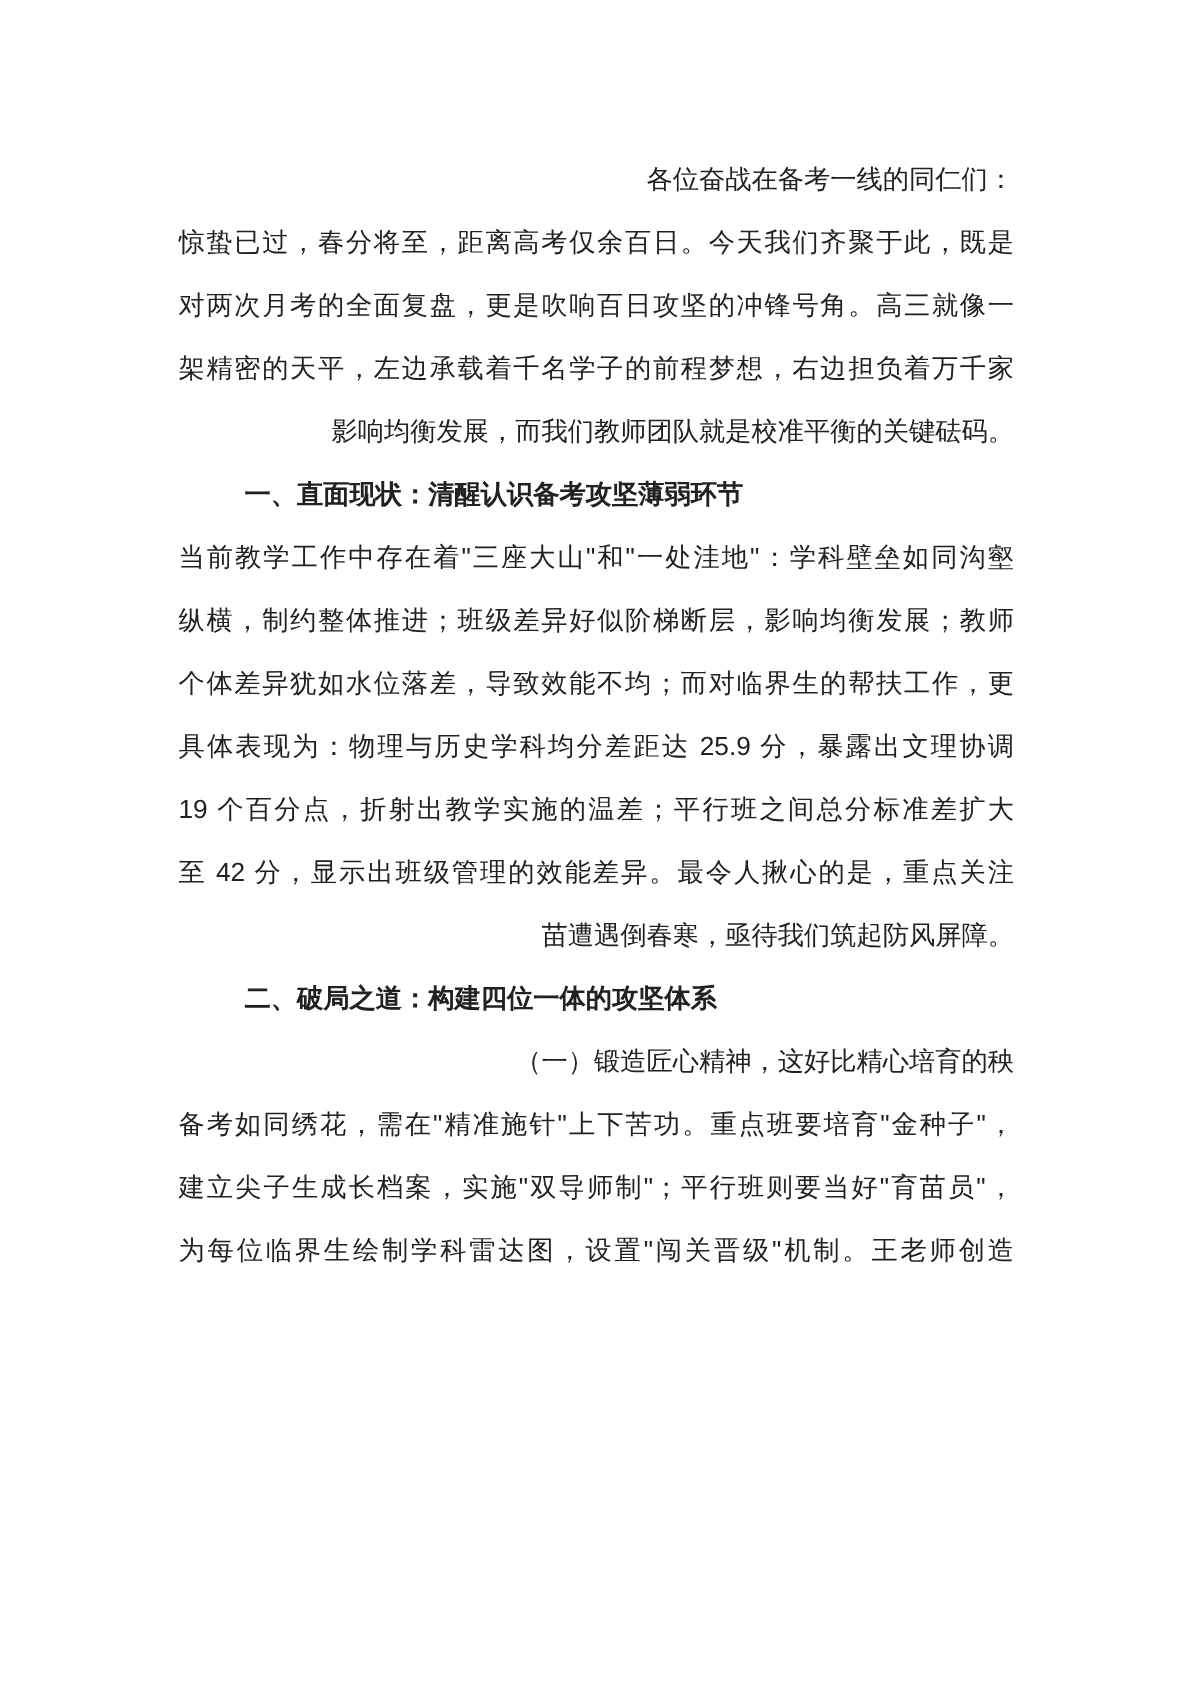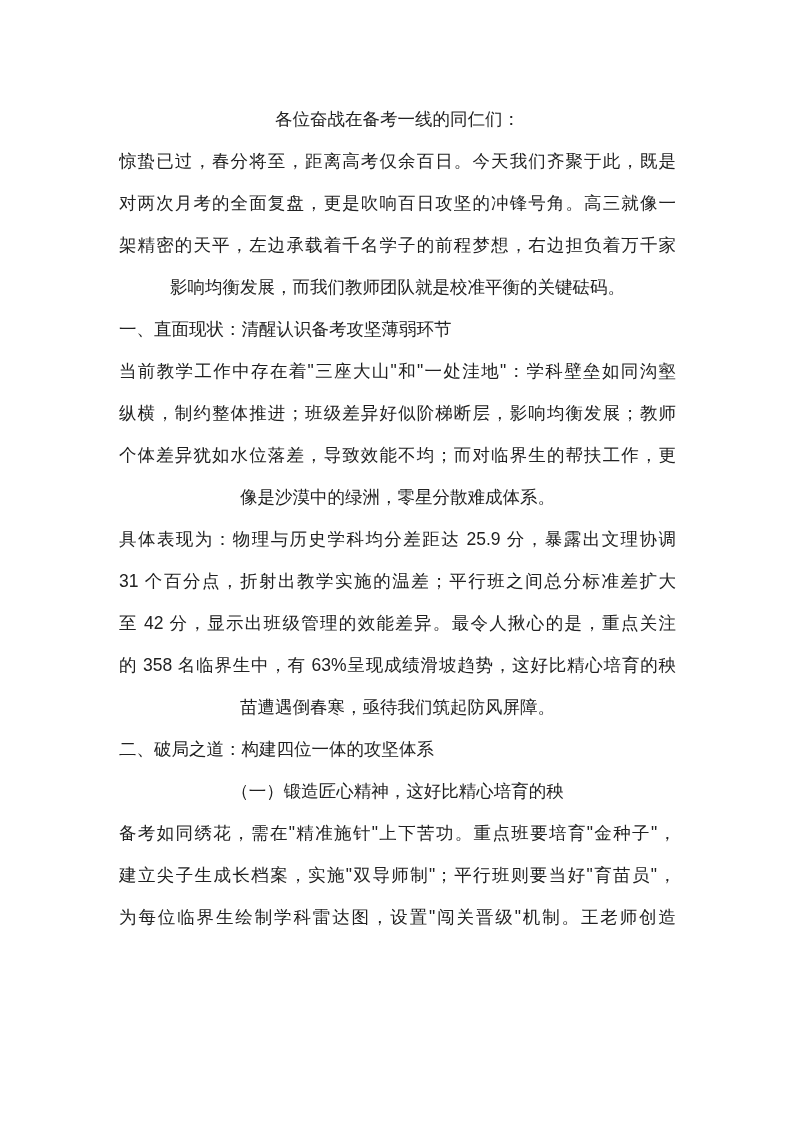--- a/index.html
+++ b/index.html
@@ -26,43 +26,42 @@
     overflow: hidden;
     font-weight: 400;
     text-align: left;
   }
   .line.justify {
     text-align: justify;
     text-align-last: justify;
     text-justify: inter-character;
   }
   .line.heading {
-    font-weight: 400;
+    font-weight: 700;
+    margin-left: 44px;
   }
   .line.plain {
-    text-align: center;
+    text-align: right;
   }
 </style>
 </head>
 <body>
 
 <div class="page">
   <div class="line plain">各位奋战在备考一线的同仁们：</div>
   <div class="line justify">惊蛰已过，春分将至，距离高考仅余百日。今天我们齐聚于此，既是</div>
   <div class="line justify">对两次月考的全面复盘，更是吹响百日攻坚的冲锋号角。高三就像一</div>
   <div class="line justify">架精密的天平，左边承载着千名学子的前程梦想，右边担负着万千家</div>
   <div class="line plain">影响均衡发展，而我们教师团队就是校准平衡的关键砝码。</div>
   <div class="line heading">一、直面现状：清醒认识备考攻坚薄弱环节</div>
   <div class="line justify">当前教学工作中存在着"三座大山"和"一处洼地"：学科壁垒如同沟壑</div>
   <div class="line justify">纵横，制约整体推进；班级差异好似阶梯断层，影响均衡发展；教师</div>
   <div class="line justify">个体差异犹如水位落差，导致效能不均；而对临界生的帮扶工作，更</div>
-  <div class="line plain">像是沙漠中的绿洲，零星分散难成体系。</div>
   <div class="line justify">具体表现为：物理与历史学科均分差距达 25.9 分，暴露出文理协调</div>
-  <div class="line justify">31 个百分点，折射出教学实施的温差；平行班之间总分标准差扩大</div>
+  <div class="line justify">19 个百分点，折射出教学实施的温差；平行班之间总分标准差扩大</div>
   <div class="line justify">至 42 分，显示出班级管理的效能差异。最令人揪心的是，重点关注</div>
-  <div class="line justify">的 358 名临界生中，有 63%呈现成绩滑坡趋势，这好比精心培育的秧</div>
   <div class="line plain">苗遭遇倒春寒，亟待我们筑起防风屏障。</div>
   <div class="line heading">二、破局之道：构建四位一体的攻坚体系</div>
   <div class="line plain">（一）锻造匠心精神，这好比精心培育的秧</div>
   <div class="line justify">备考如同绣花，需在"精准施针"上下苦功。重点班要培育"金种子"，</div>
   <div class="line justify">建立尖子生成长档案，实施"双导师制"；平行班则要当好"育苗员"，</div>
   <div class="line justify">为每位临界生绘制学科雷达图，设置"闯关晋级"机制。王老师创造</div>
 </div>
 
 </body></html>

